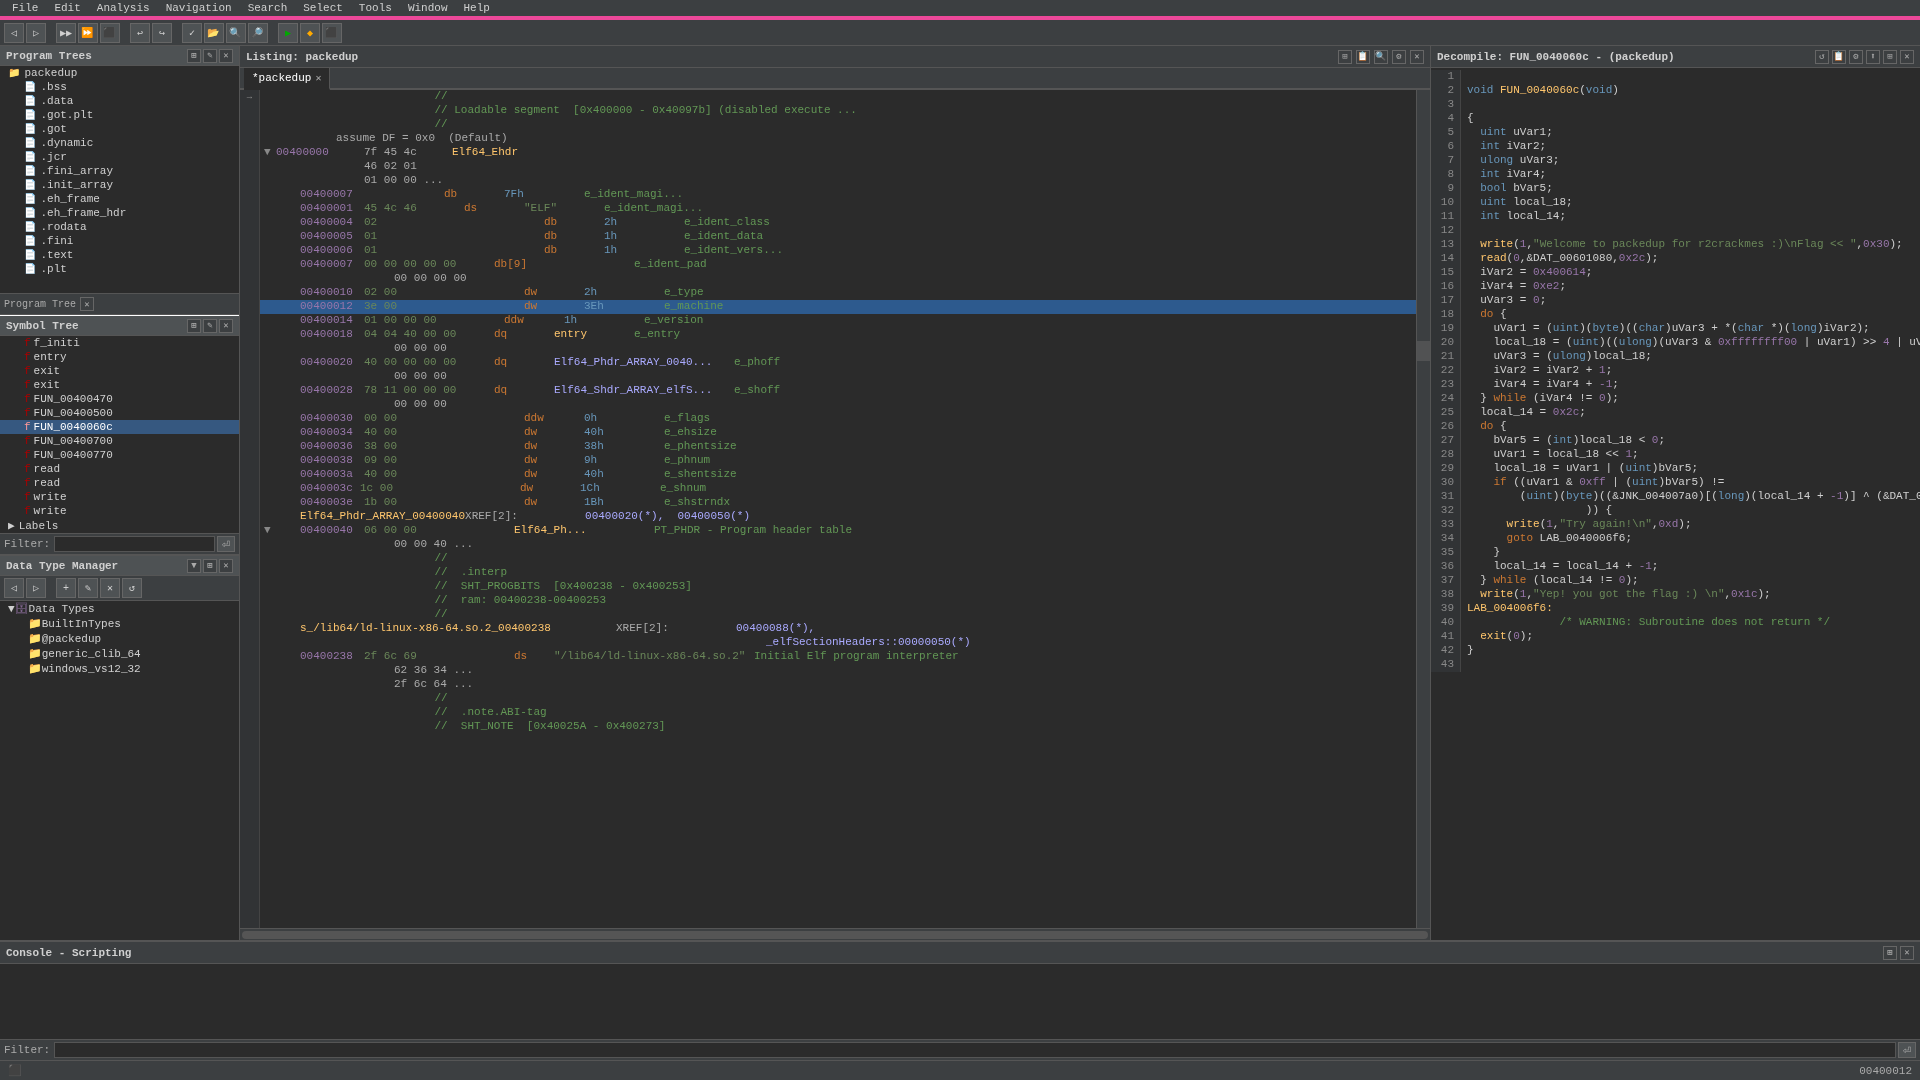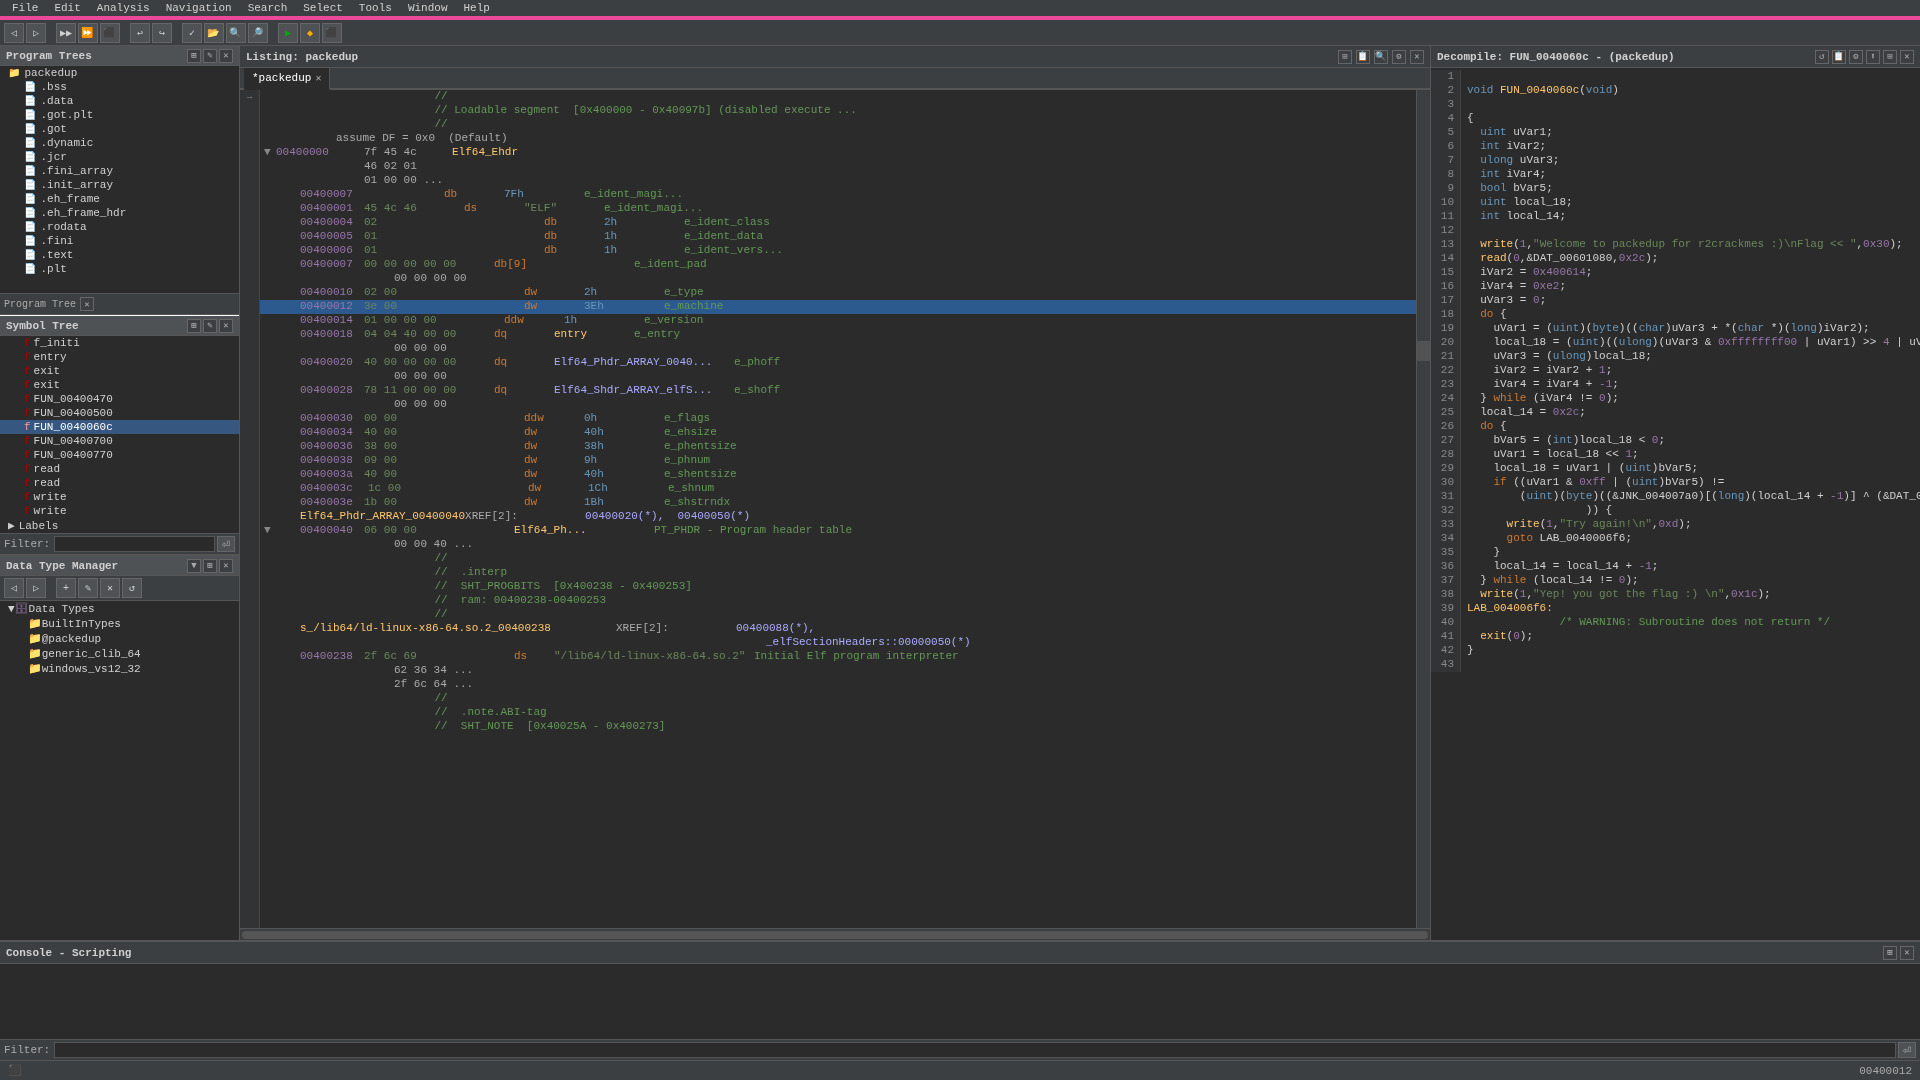--- a/index.html
+++ b/index.html
@@ -861,21 +861,21 @@
           <span class="line-addr" style="padding-left:24px;">0040003a</span>
           <span class="line-bytes" style="margin-left:8px;">40 00</span>
           <span style="display:inline-block;min-width:60px;"></span>
           <span class="line-mnem" style="min-width:60px;">dw</span>
           <span class="line-op" style="min-width:80px;">40h</span>
           <span class="line-comment">e_shentsize</span>
         </div>
         <div class="code-line">
           <span class="line-expand"></span>
           <span class="line-addr" style="padding-left:24px;">0040003c</span>
-          <span class="line-bytes" style="margin-left:12px;">1c 00</span>
+          <span class="line-bytes" style="margin-left:4px;">1c 00</span>
           <span style="display:inline-block;min-width:60px;"></span>
           <span class="line-mnem" style="min-width:60px;">dw</span>
           <span class="line-op" style="min-width:80px;">1Ch</span>
           <span class="line-comment">e_shnum</span>
         </div>
         <div class="code-line">
           <span class="line-expand"></span>
           <span class="line-addr" style="padding-left:24px;">0040003e</span>
           <span class="line-bytes" style="margin-left:8px;">1b 00</span>
           <span style="display:inline-block;min-width:60px;"></span>

